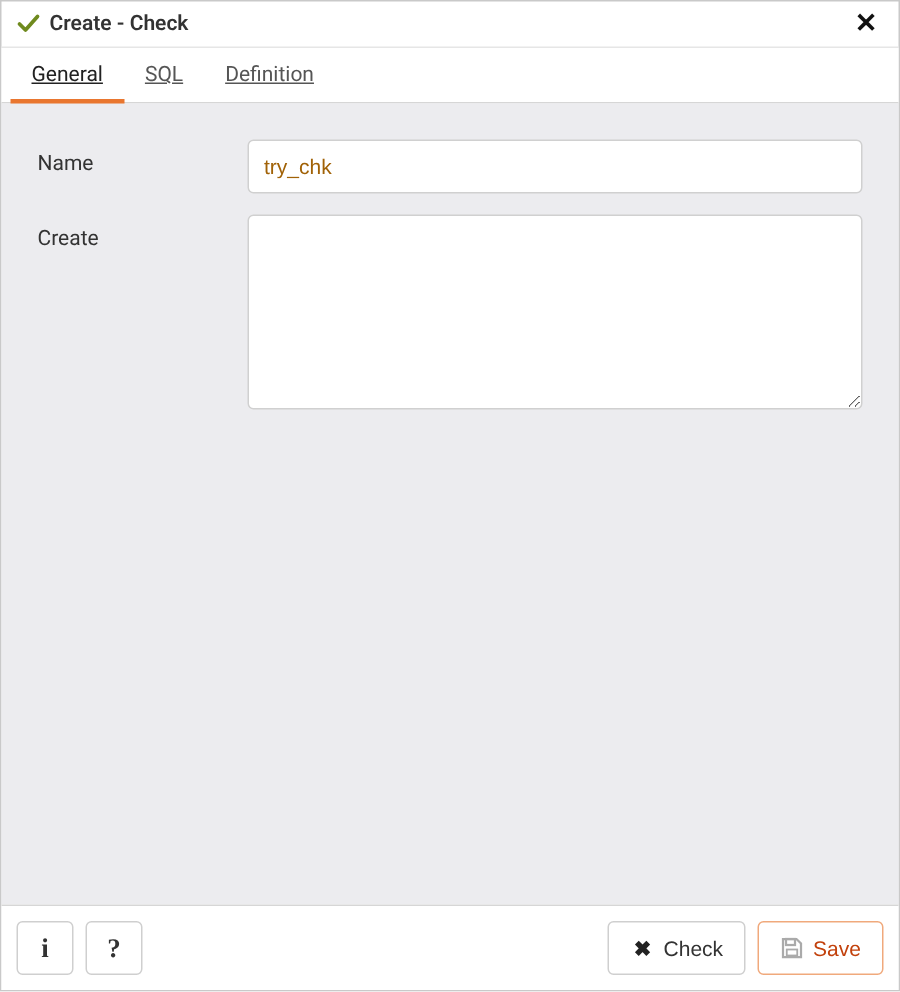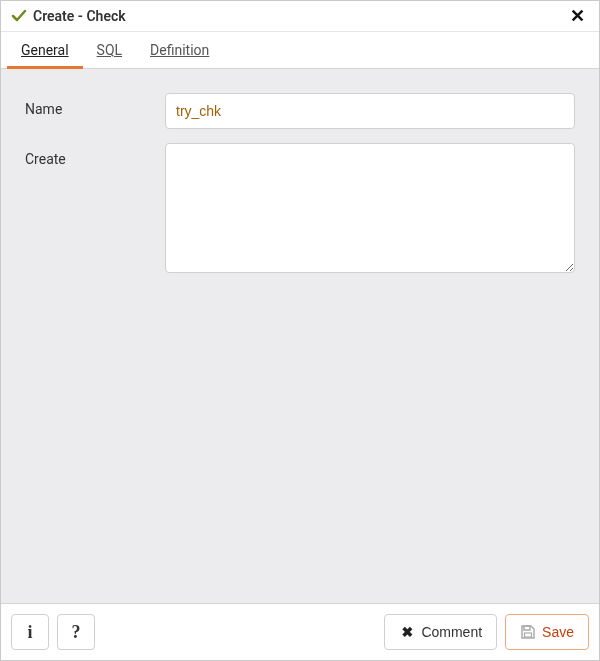--- a/index.html
+++ b/index.html
@@ -198,21 +198,21 @@
   <div class="footer">
     <button class="btn icon-only">
       <span>i</span>
     </button>
     <button class="btn icon-only">
       <span>?</span>
     </button>
     <div class="spacer"></div>
     <button class="btn">
       <span class="bicon bold-x">✖</span>
-      <span>Comment</span>
+      <span>Check</span>
     </button>
     <button class="btn save">
       <span class="bicon">
         <svg width="16" height="16" viewBox="0 0 16 16">
           <path d="M2 2 H11 L14 5 V14 H2 Z" fill="none" stroke="#aaa" stroke-width="1.5"></path>
           <rect x="4" y="2" width="6" height="4" fill="none" stroke="#aaa" stroke-width="1.5"></rect>
           <rect x="4.5" y="9" width="7" height="4" fill="none" stroke="#aaa" stroke-width="1.2"></rect>
         </svg>
       </span>
       <span>Save</span>

